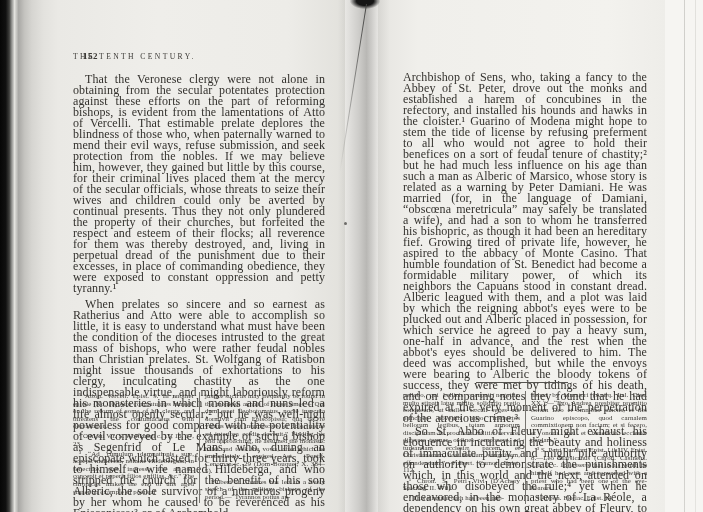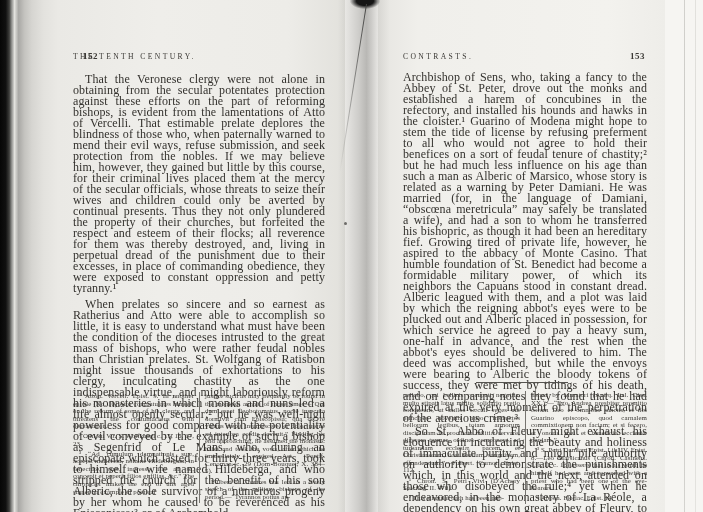--- a/index.html
+++ b/index.html
@@ -119,24 +119,20 @@
         <p class="fn-indent">³ “Ad cumulum damnationis suæ, accepit mulierem, nomine Hildebergam, in senectute, quæ, ingresso illo ad se, concepit et peperit filios et filias, &amp;c.” The chronicler makes the end of this aged sinner an example of poetical</p>
       </div>
       <div class="fncol fncol-right">
         <p class="noindent">justice such as may frequently be found in the monkish annals of those times—“Qui dum esset fleobotomatus, nocte insecuta dormivit cum Episcopissa; qua de re vulnus cœpit intumescere, et dolor usque ad interiora cordis devenit.” Finding his end approaching, he assumed the monastic habit and took the vows, after which he immediately expired.—Act. Pontif. Cenoman. c. 29 (Dom Bouquet, X. 384–5).</p>
         <p class="fn-indent">Fulbert of Chartres has left us a lively sketch of the military bishops of the period.—“Tyrannos potius ap-</p>
       </div>
     </div>
   </div>
 
   <div class="page page-right">
-    <div class="header">
-      <span class="running-title">CONTRASTS.</span>
-      <span class="pagenum pagenum-right">153</span>
-    </div>
 
     <div class="body">
       <p class="noindent">Archbishop of Sens, who, taking a fancy to the Abbey of St. Peter, drove out the monks and established a harem of concubines in the refectory, and installed his hounds and hawks in the cloister.¹ Guarino of Modena might hope to stem the tide of license by refusing preferment to all who would not agree to hold their benefices on a sort of feudal tenure of chastity;² but he had much less influence on his age than such a man as Alberic of Marsico, whose story is related as a warning by Peter Damiani. He was married (for, in the language of Damiani, “obscœna meretricula” may safely be translated a wife), and had a son to whom he transferred his bishopric, as though it had been an hereditary fief. Growing tired of private life, however, he aspired to the abbacy of Monte Casino. That humble foundation of St. Benedict had become a formidable military power, of which its neighbors the Capuans stood in constant dread. Alberic leagued with them, and a plot was laid by which the reigning abbot's eyes were to be plucked out and Alberic placed in possession, for which service he agreed to pay a heavy sum, one-half in advance, and the rest when the abbot's eyes should be delivered to him. The deed was accomplished, but while the envoys were bearing to Alberic the bloody tokens of success, they were met by tidings of his death, and on comparing notes they found that he had expired at the very moment of the perpetration of the atrocious crime.³</p>
       <p class="indent">So St. Abbo of Fleury might exhaust his eloquence in inculcating the beauty and holiness of immaculate purity, and might pile authority on authority to demonstrate the punishments which, in this world and the next, attended on those who disobeyed the rule;⁴ yet when he endeavored, in the monastery of La Réole, a dependency on his own great abbey of Fleury, to put his precepts into practice,</p>
     </div>
 
     <div class="fnrule"></div>
 
     <div class="footnotes">
       <div class="fncol">

